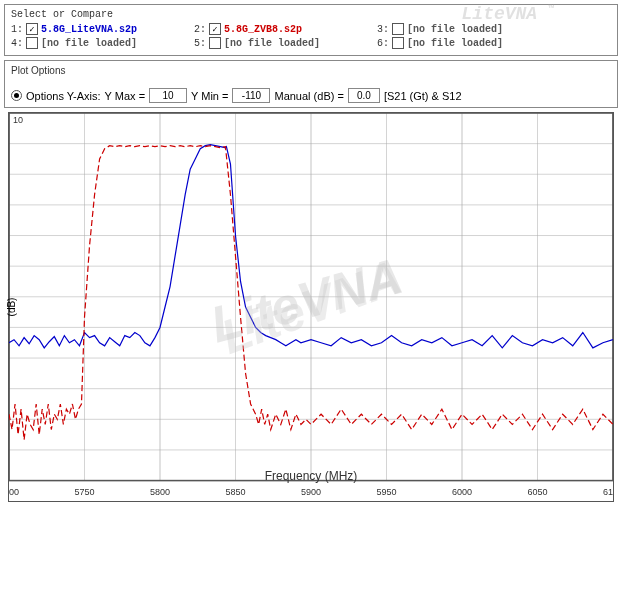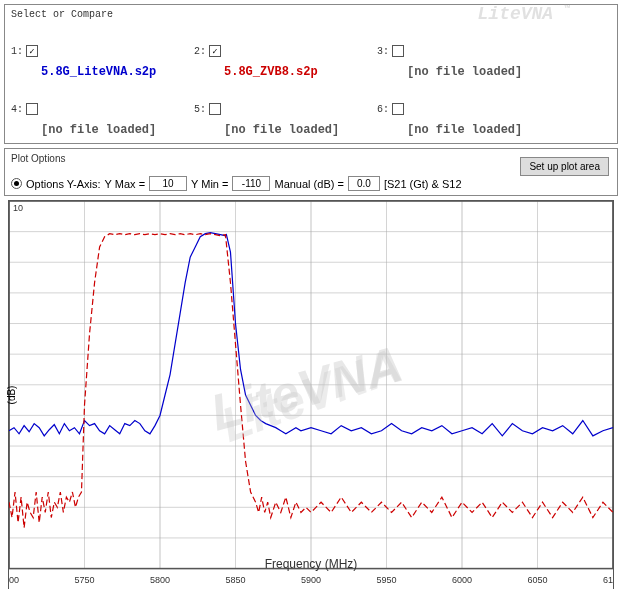--- a/index.html
+++ b/index.html
@@ -32,23 +32,22 @@
       display: flex;
       align-items: center;
       gap: 3px;
       min-width: 175px;
     }
     .file-num {
       font-size: 10px;
       color: #333;
     }
     .file-name {
-      font-size: 12px;
+      font-size: 10px;
       font-weight: bold;
-      margin-top: 42px;
     }
     .file-name.blue { color: #0000cc; }
     .file-name.red { color: #cc0000; }
     .file-name.gray { color: #555; }
     .checkbox {
       width: 12px;
       height: 12px;
       border: 1px solid #555;
       display: inline-flex;
       align-items: center;
@@ -175,26 +174,25 @@
       <div class="checkbox"></div>
       <span class="file-name gray">[no file loaded]</span>
     </div>
     <div class="file-entry">
       <span class="file-num">6:</span>
       <div class="checkbox"></div>
       <span class="file-name gray">[no file loaded]</span>
     </div>
   </div>
 
-  <div style="position:absolute;top:4px;right:52px;font-size:18px;color:rgba(180,180,180,0.4);font-style:italic;font-weight:bold;pointer-events:none;">LiteVNA <sup style="font-size:10px;">™</sup></div>
+  <div style="position:absolute;top:4px;right:68px;font-size:18px;color:rgba(180,180,180,0.4);font-style:italic;font-weight:bold;pointer-events:none;">LiteVNA <sup style="font-size:10px;">™</sup></div>
 </div>
 
 <div class="plot-options">
   <div class="plot-options-label">Plot Options</div>
-  <button class="setup-btn">Set up plot area</button>
   <div class="radio-row">
     <div class="radio-btn selected"></div>
     <span>Options Y-Axis:</span>
     <span>Y Max =</span>
     <input class="input-field" type="text" value="10" style="">
     <span>Y Min =</span>
     <input class="input-field" type="text" value="-110" style="">
     <span>Manual (dB) =</span>
     <input class="offset-field" type="text" value="0.0" style="">
     <span>[S21 (Gt) &amp; S12</span>

